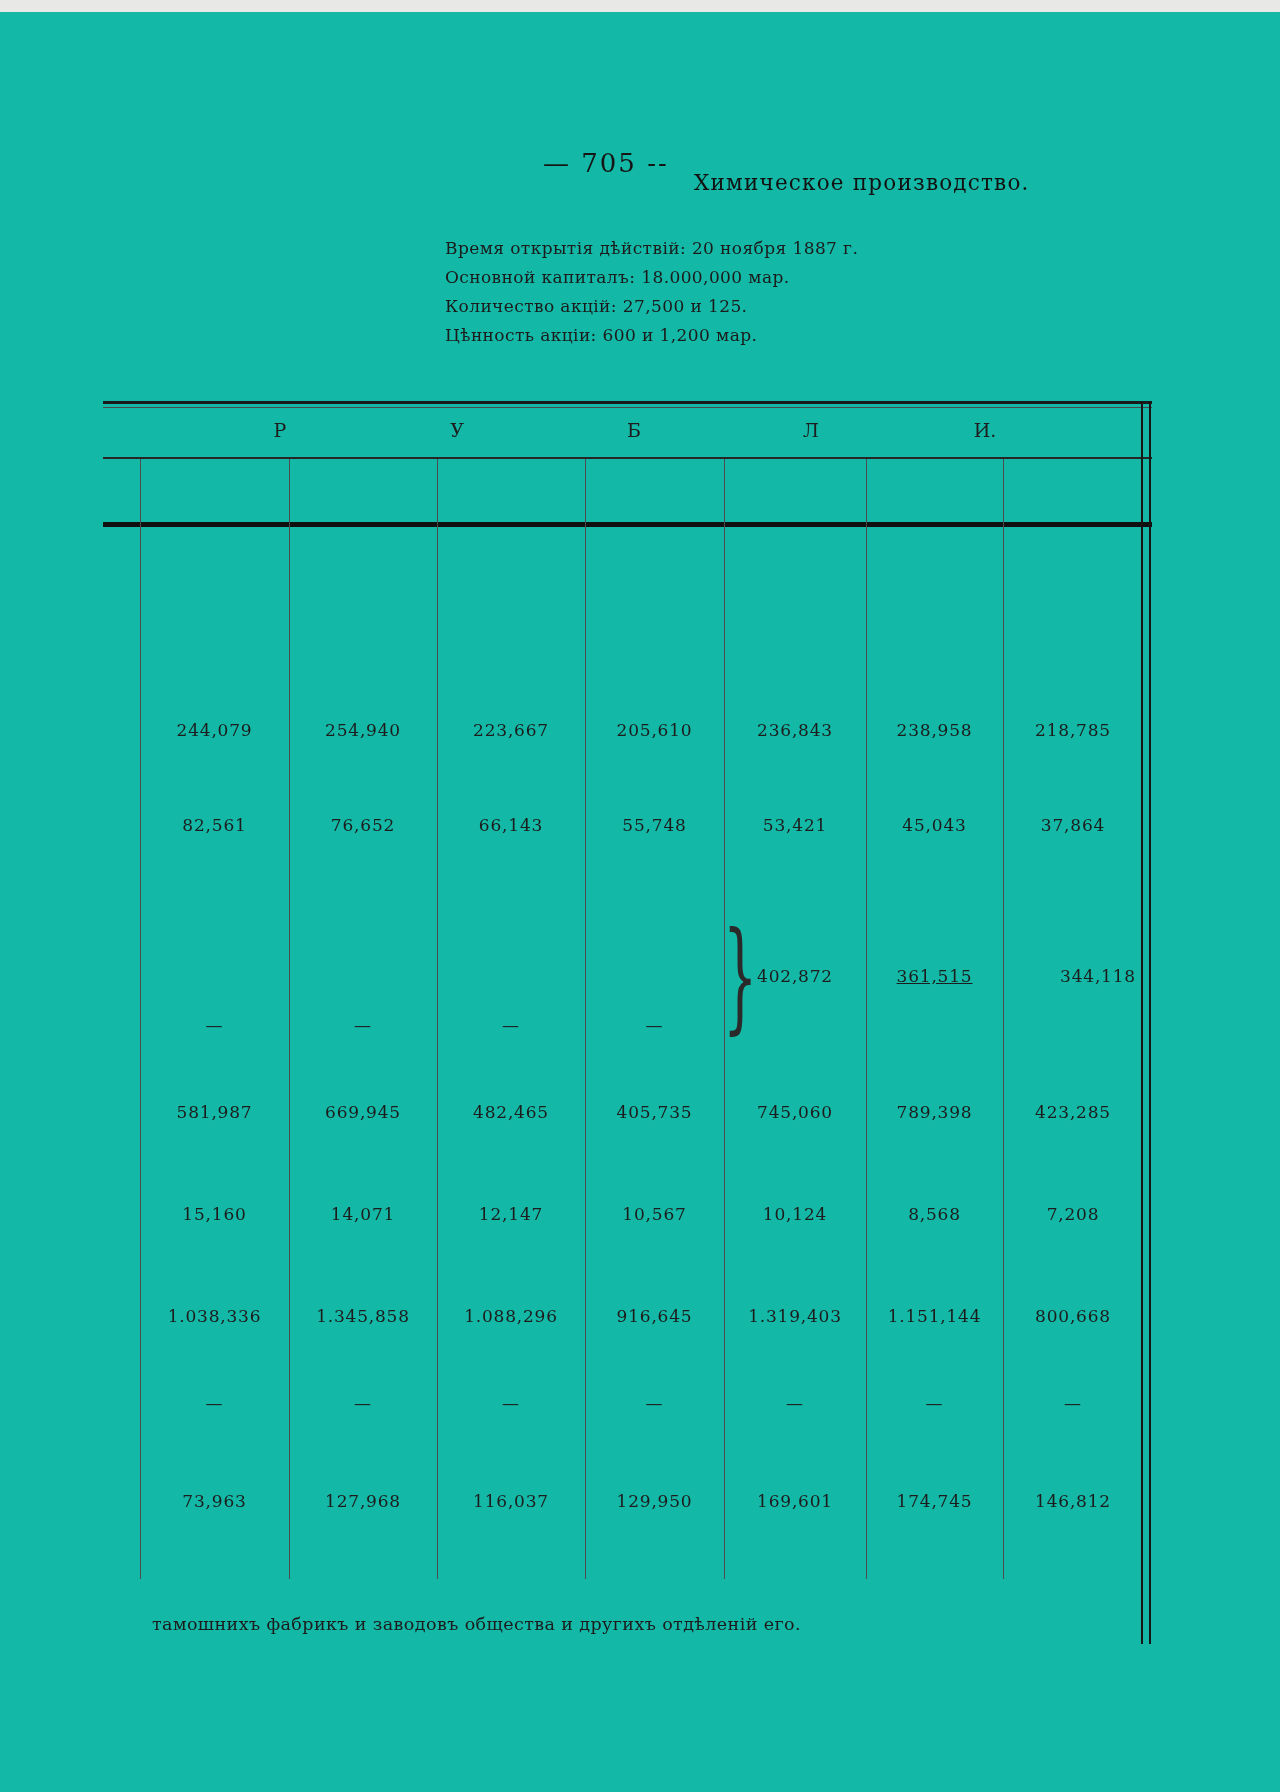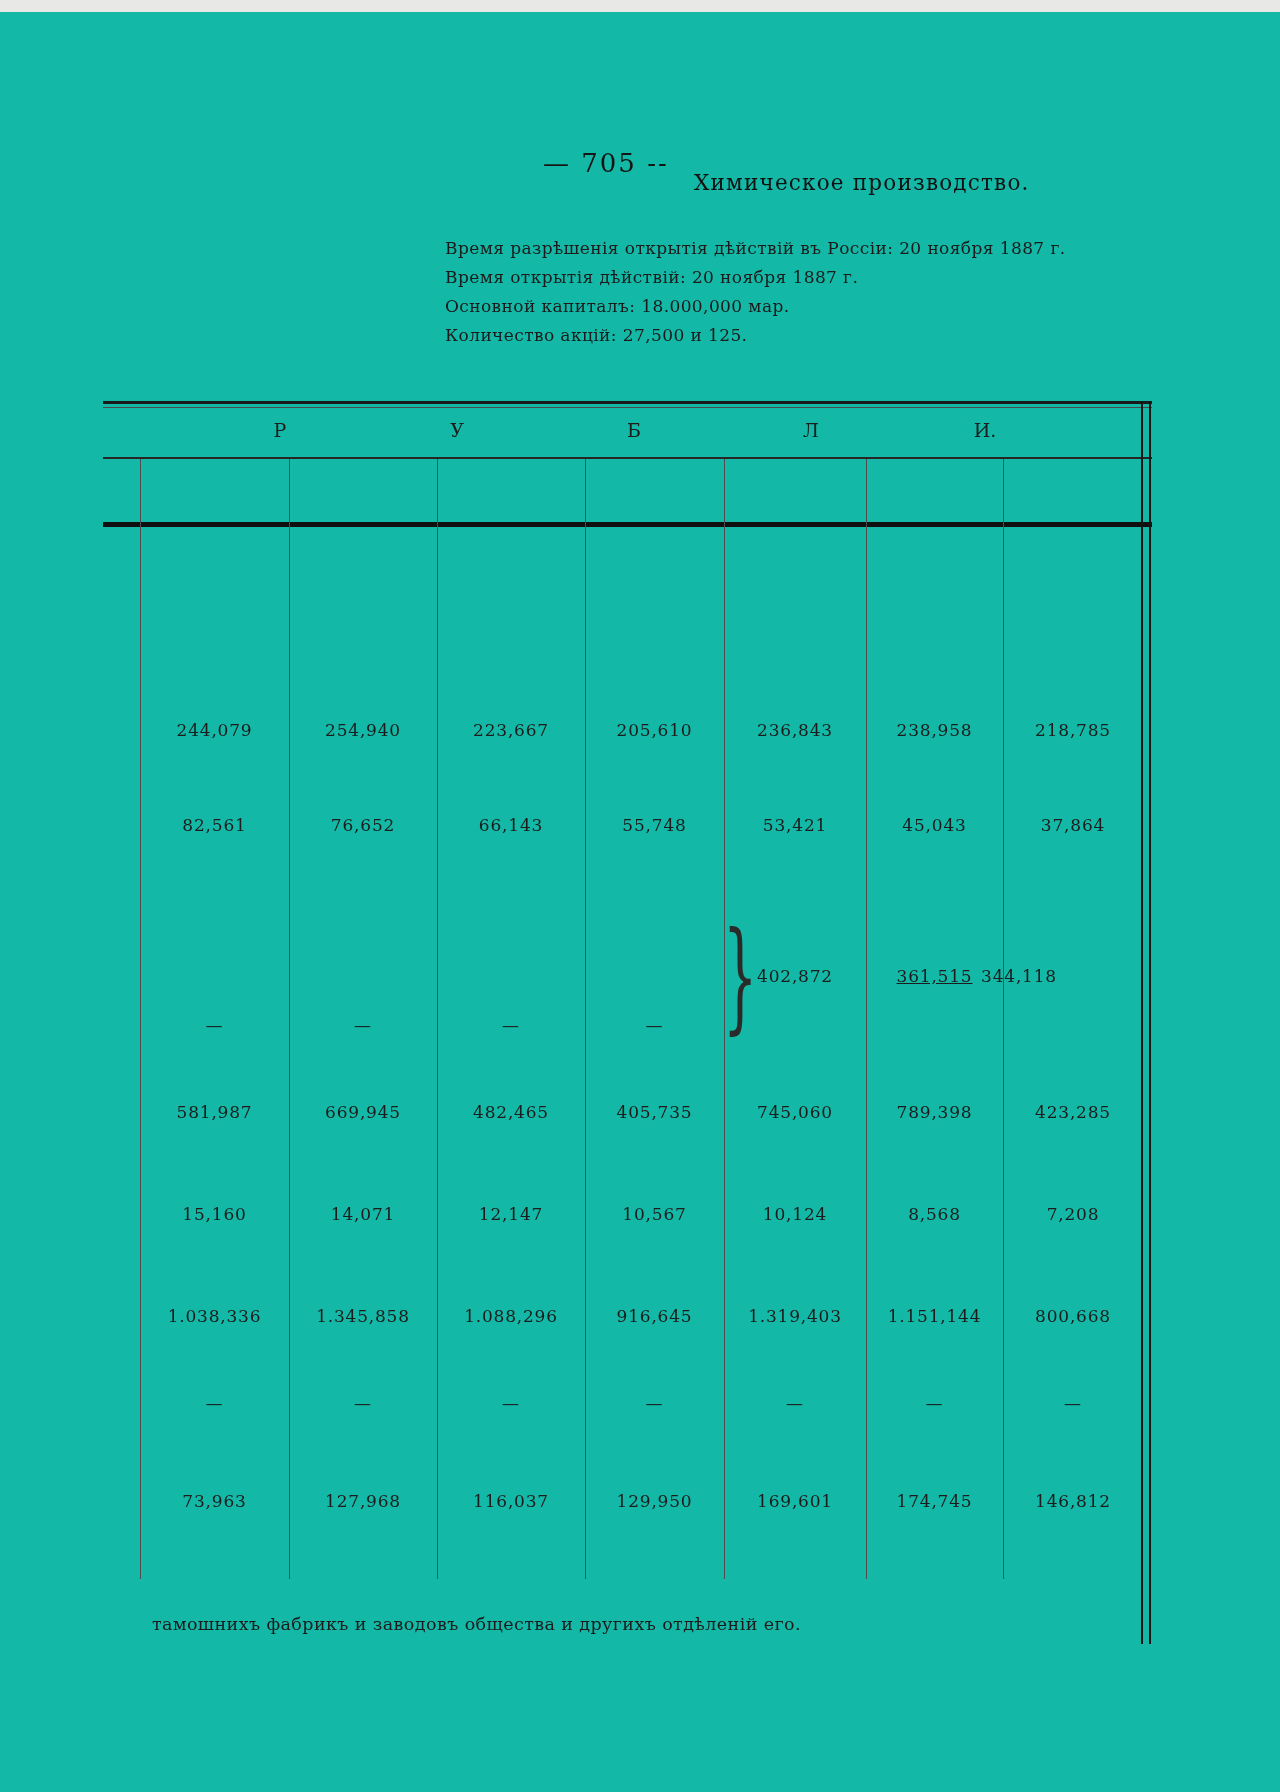--- a/index.html
+++ b/index.html
@@ -53,44 +53,44 @@
   .c5{width:142px}.c6{width:137px}.c7{width:140px}
   .year-row .cell{font-size:16.5px;letter-spacing:1px;}
   
   .merged-val{
     position:absolute;top:952px;height:24px;line-height:24px;
     text-align:center;font-size:17px;letter-spacing:0.8px;
     font-variant-numeric:oldstyle-nums;color:#1c1c1c;
   }
   .mv1{left:724px;width:142px;}
   .mv2{left:866px;width:137px;text-decoration:underline;}
-  .mv3{left:963px;width:112px;}
+  .mv3{left:1042px;width:112px;}
   .merged-brace{
     position:absolute;left:723px;top:889px;height:150px;
     font-size:120px;line-height:150px;font-weight:400;color:#2a2a2a;
     transform:scaleX(0.45);transform-origin:0 50%;
   }
   .footer-note{
     position:absolute;left:152px;top:1602px;
     font-size:17.5px;letter-spacing:0.4px;color:#1b1b1b;white-space:nowrap;
   }
 </style>
 </head>
 <body>
 
 <div class="page">
 
   <div class="page-number">— 705 --</div>
   <div class="section-title">Химическое производство.</div>
 
   <div class="info-block">
-    <div class="info-line">Время разрѣшенія открытія дѣйствій въ Россіи: 20 ноября 1887 г.</div>
     <div class="info-line">Время открытія дѣйствій: 20 ноября 1887 г.</div>
     <div class="info-line">Основной капиталъ: 18.000,000 мар.</div>
     <div class="info-line">Количество акцій: 27,500 и 125.</div>
+    <div class="info-line">Цѣнность акціи: 600 и 1,200 мар.</div>
   </div>
 
   <div class="hrule hrule-a"></div>
   <div class="hrule hrule-b"></div>
   <div class="hrule hrule-c"></div>
   <div class="hrule hrule-d"></div>
 
   <span class="letter" style="left:280px">Р</span>
   <span class="letter" style="left:457px">У</span>
   <span class="letter" style="left:634px">Б</span>

